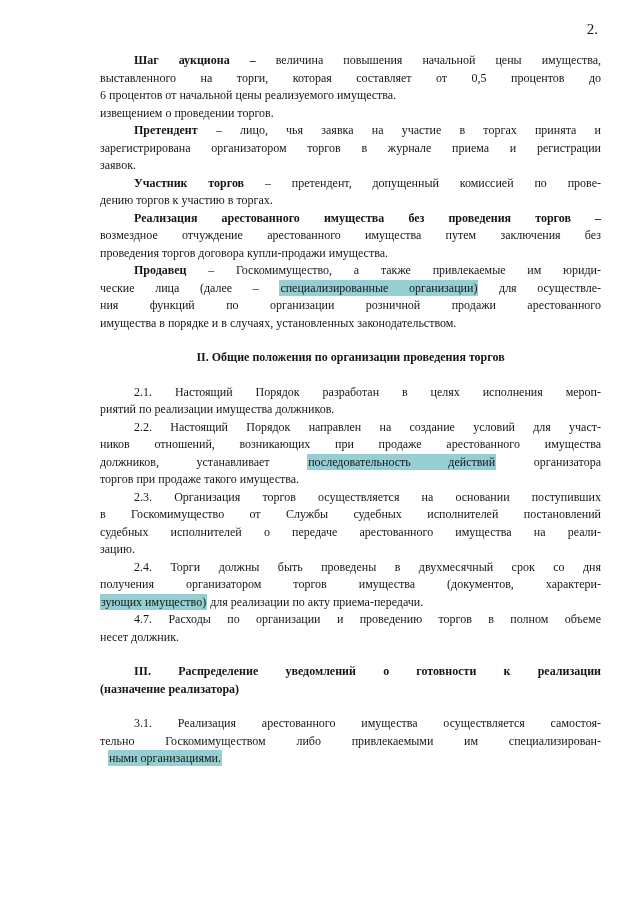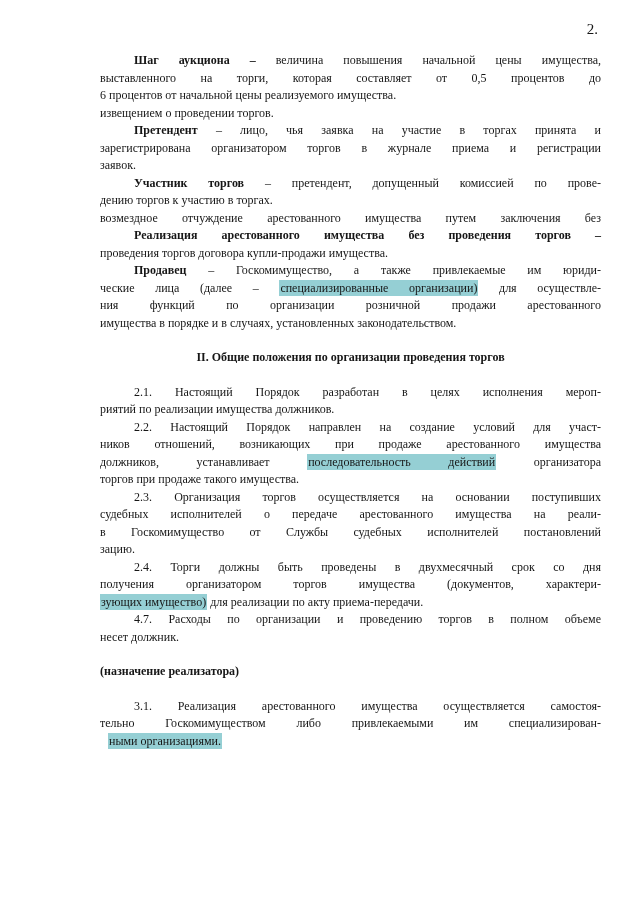--- a/index.html
+++ b/index.html
@@ -61,22 +61,22 @@
       <div class="block paragraph">
         <div class="ln ind"><span class="b">Претендент</span><span> – лицо, чья заявка на участие в торгах принята и</span></div>
         <div class="ln"><span>зарегистрирована организатором торгов в журнале приема и регистрации</span></div>
         <div class="ln last"><span>заявок.</span></div>
       </div>
       <div class="block paragraph">
         <div class="ln ind"><span class="b">Участник торгов</span><span> – претендент, допущенный комиссией по прове-</span></div>
         <div class="ln last"><span>дению торгов к участию в торгах.</span></div>
       </div>
       <div class="block paragraph">
+        <div class="ln ind"><span class="b">Реализация арестованного имущества без проведения торгов –</span></div>
         <div class="ln"><span>возмездное отчуждение арестованного имущества путем заключения без</span></div>
-        <div class="ln ind"><span class="b">Реализация арестованного имущества без проведения торгов –</span></div>
         <div class="ln last"><span>проведения торгов договора купли-продажи имущества.</span></div>
       </div>
       <div class="block paragraph">
         <div class="ln ind"><span class="b">Продавец</span><span> – Госкомимущество, а также привлекаемые им юриди-</span></div>
         <div class="ln"><span>ческие лица (далее – </span><span class="hl" style="background: rgba(43, 160, 170, 0.5);">специализированные организации)</span><span> для осуществле-</span></div>
         <div class="ln"><span>ния функций по организации розничной продажи арестованного</span></div>
         <div class="ln last"><span>имущества в порядке и в случаях, установленных законодательством.</span></div>
       </div>
       <div class="block heading">
         <div class="ln center"><span class="b">II. Общие положения по организации проведения торгов</span></div>
@@ -86,34 +86,35 @@
         <div class="ln last"><span>риятий по реализации имущества должников.</span></div>
       </div>
       <div class="block paragraph">
         <div class="ln ind"><span>2.2. Настоящий Порядок направлен на создание условий для участ-</span></div>
         <div class="ln"><span>ников отношений, возникающих при продаже арестованного имущества</span></div>
         <div class="ln"><span>должников, устанавливает </span><span class="hl" style="background: rgba(43, 160, 170, 0.5);">последовательность действий</span><span> организатора</span></div>
         <div class="ln last"><span>торгов при продаже такого имущества.</span></div>
       </div>
       <div class="block paragraph">
         <div class="ln ind"><span>2.3. Организация торгов осуществляется на основании поступивших</span></div>
+        <div class="ln"><span>в Госкомимущество от Службы судебных исполнителей постановлений</span></div>
         <div class="ln"><span>судебных исполнителей о передаче арестованного имущества на реали-</span></div>
-        <div class="ln"><span>в Госкомимущество от Службы судебных исполнителей постановлений</span></div>
         <div class="ln last"><span>зацию.</span></div>
       </div>
       <div class="block paragraph">
         <div class="ln ind"><span>2.4. Торги должны быть проведены в двухмесячный срок со дня</span></div>
         <div class="ln"><span>получения организатором торгов имущества (документов, характери-</span></div>
         <div class="ln last"><span class="hl" style="background: rgba(43, 160, 170, 0.5);">зующих имущество)</span><span> для реализации по акту приема-передачи.</span></div>
       </div>
       <div class="block paragraph">
         <div class="ln ind"><span>4.7. Расходы по организации и проведению торгов в полном объеме</span></div>
         <div class="ln last"><span>несет должник.</span></div>
       </div>
       <div class="block heading">
+        <div class="ln ind"><span class="b">III. Распределение уведомлений о готовности к реализации</span></div>
         <div class="ln last"><span class="b">(назначение реализатора)</span></div>
       </div>
       <div class="block paragraph">
         <div class="ln ind"><span>3.1. Реализация арестованного имущества осуществляется самостоя-</span></div>
         <div class="ln"><span>тельно Госкомимуществом либо привлекаемыми им специализирован-</span></div>
         <div class="ln last"><span class="hl" style="background: rgba(43, 160, 170, 0.5); margin-left: 8px;">ными организациями.</span></div>
       </div>
     </div>
 </div>
 

